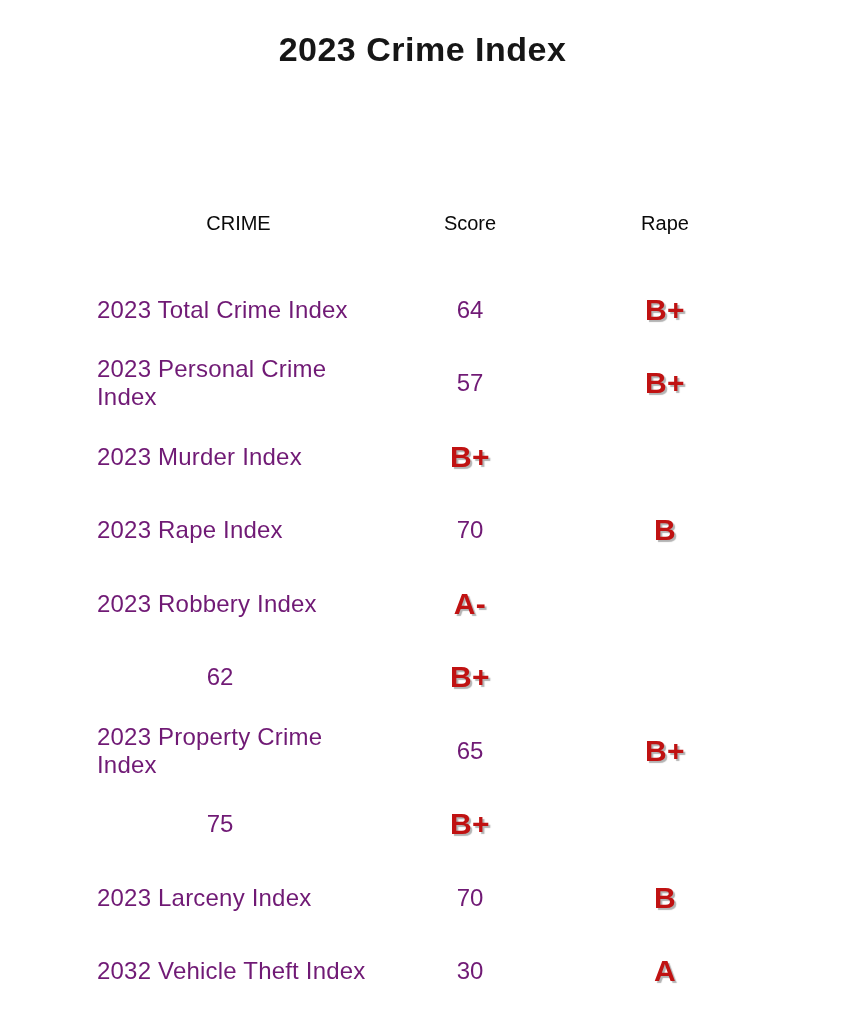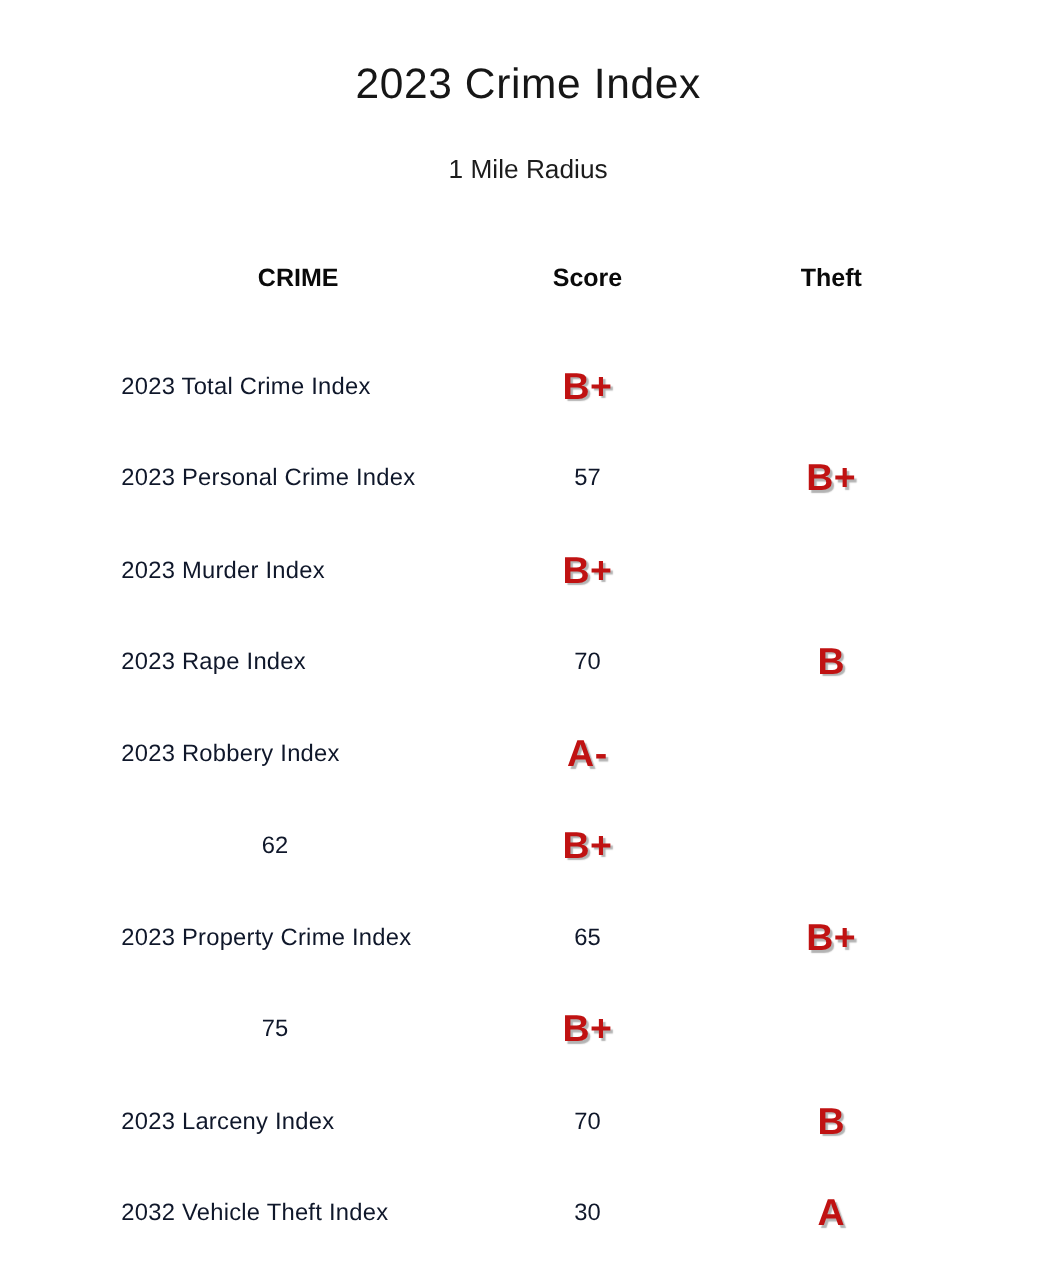--- a/index.html
+++ b/index.html
@@ -7,26 +7,26 @@
   .page {
     position: relative;
     width: 845px;
     height: 1024px;
     background: #ffffff;
     font-family: "Liberation Sans", "DejaVu Sans", sans-serif;
     overflow: hidden;
   }
   .title {
     position: absolute;
-    top: 47px;
+    top: 29px;
     left: 0;
     width: 100%;
     text-align: center;
     font-size: 34px;
-    font-weight: 400;
+    font-weight: 700;
     line-height: 40px;
     color: #161616;
     letter-spacing: 0.5px;
   }
   .subtitle {
     position: absolute;
     top: 124px;
     left: 0;
     width: 100%;
     text-align: center;
@@ -42,33 +42,33 @@
     width: 710px;
   }
   .header-row {
     display: grid;
     grid-template-columns: 320px 180px 210px;
     height: 46px;
     align-items: center;
   }
   .header-cell {
     font-size: 20px;
-    font-weight: 700;
+    font-weight: 400;
     color: #0a0a0a;
     text-align: center;
   }
   .header-cell.col-crime { padding-left: 37px; }
   .rows { margin-top: 27px; }
   .row {
     display: grid;
     grid-template-columns: 320px 180px 210px;
     height: 73.5px;
     align-items: center;
   }
-  .cell { font-size: 19px; color: #0f172a; }
+  .cell { font-size: 24px; color: #701a75; }
   .cell.crime {
     text-align: left;
     padding-left: 37px;
     letter-spacing: 0.2px;
   }
   .cell.score { text-align: center; }
   .cell.grade {
     text-align: center;
     font-size: 30px;
     font-weight: 700;
@@ -77,33 +77,33 @@
     letter-spacing: 0.5px;
   }
 </style>
 </head>
 <body>
 
 <div class="page">
 
   <div class="title">2023 Crime Index</div>
 
-  <div class="subtitle">1 Mile Radius</div>
 
   <div class="crime-table">
 
     <div class="header-row">
       <div class="header-cell col-crime">CRIME</div>
       <div class="header-cell col-score">Score</div>
-      <div class="header-cell col-grade">Theft</div>
+      <div class="header-cell col-grade">Rape</div>
     </div>
 
     <div class="rows">
         <div class="row">
     <div class="cell crime">2023 Total Crime Index</div>
+    <div class="cell score">64</div>
     <div class="cell grade">B+</div>
   </div>
         <div class="row">
     <div class="cell crime">2023 Personal Crime Index</div>
     <div class="cell score">57</div>
     <div class="cell grade">B+</div>
   </div>
         <div class="row">
     <div class="cell crime">2023 Murder Index</div>
     <div class="cell grade">B+</div>

